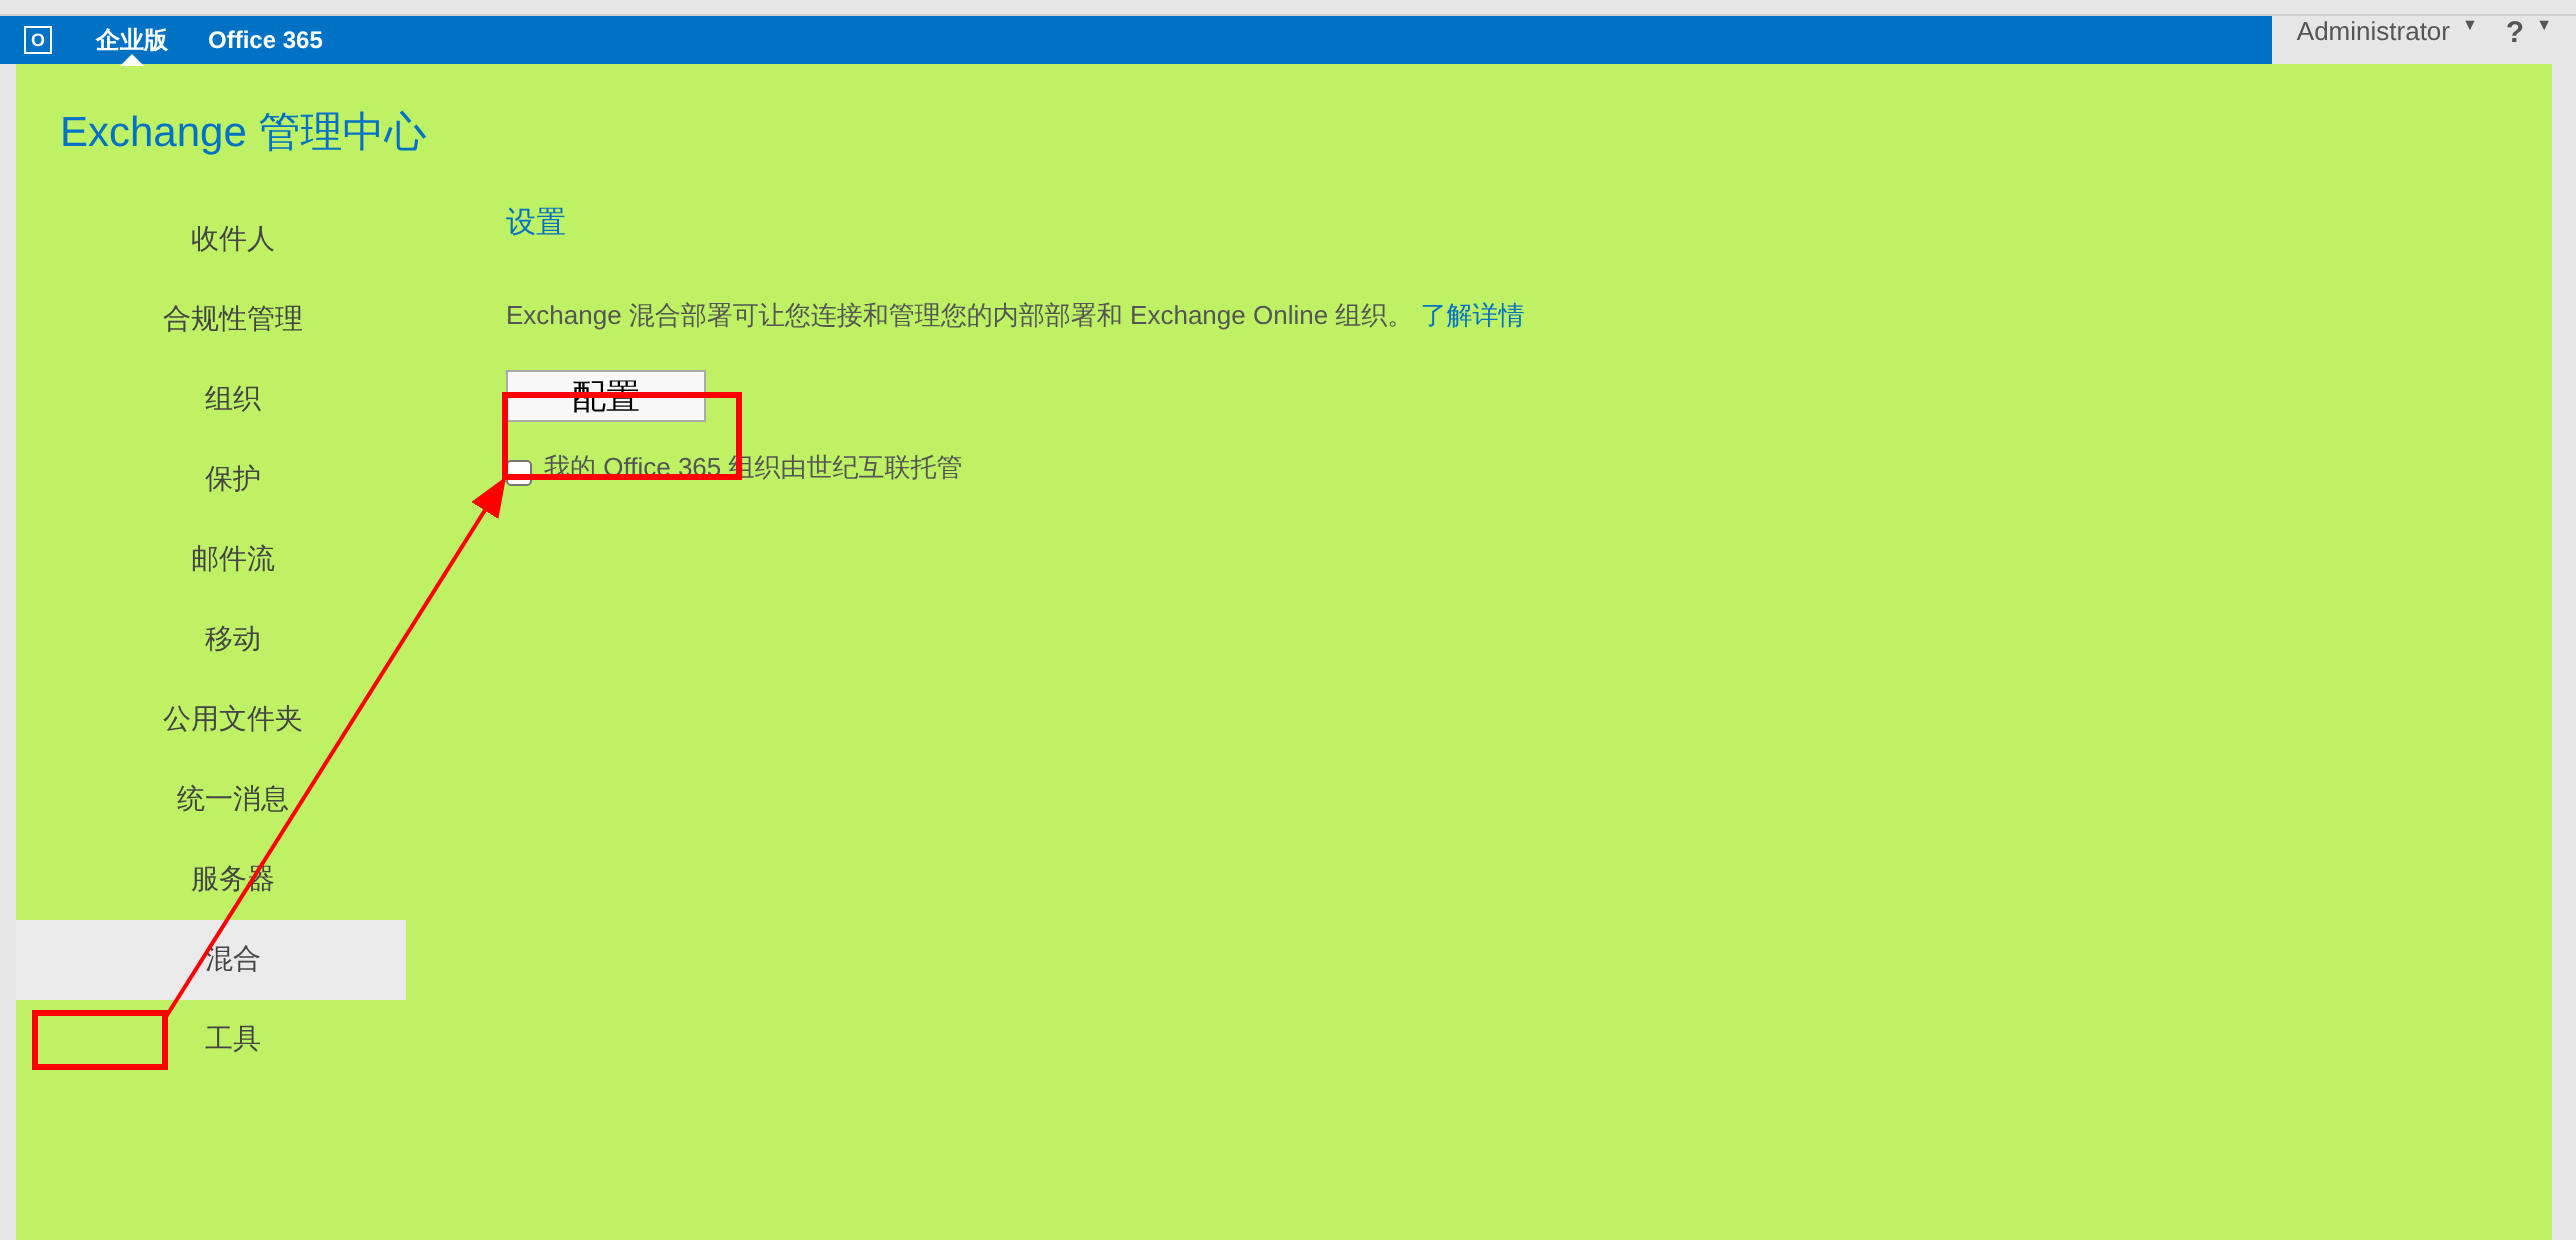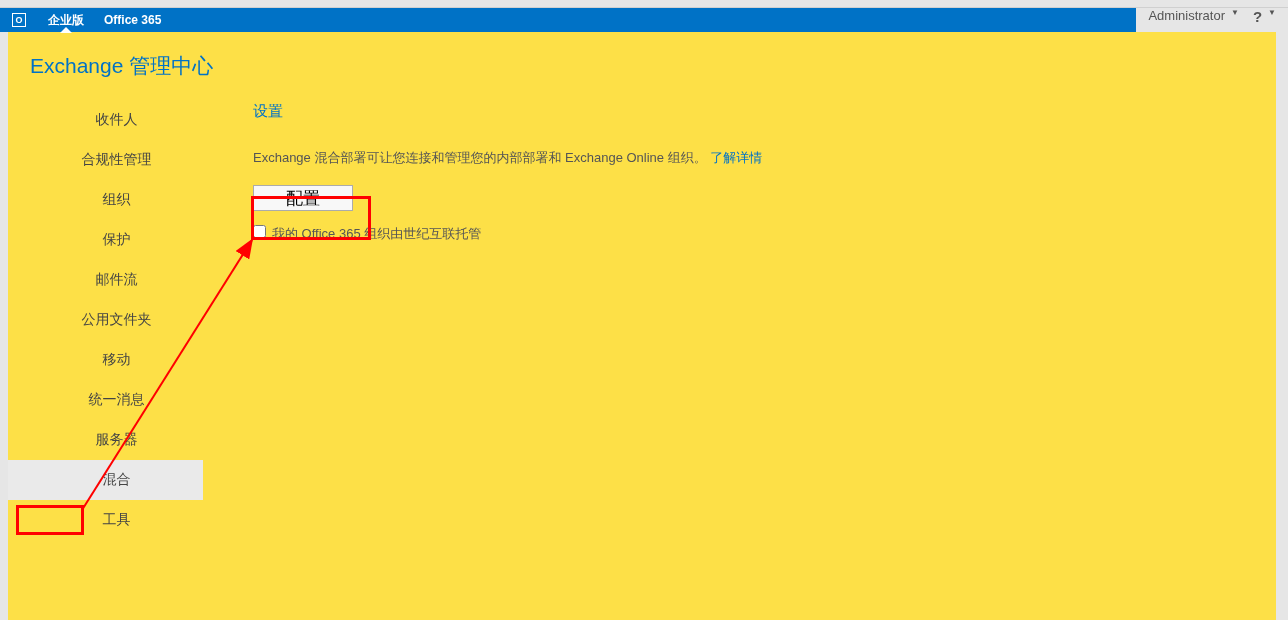--- a/index.html
+++ b/index.html
@@ -81,21 +81,21 @@
       height: calc(620px - 32px);
     }
     .content-left-margin {
       width: 8px;
       background: #e6e6e6;
     }
     .main-area {
       flex: 1;
       display: flex;
       flex-direction: column;
-      background: #fde047;
+      background: #bef264;
     }
     .page-title {
       font-size: 21px;
       font-weight: 300;
       color: #0072c6;
       padding: 20px 0 10px 22px;
     }
     .body-area {
       display: flex;
       flex: 1;
@@ -138,21 +138,21 @@
       width: 100px;
       height: 26px;
       background: #f8f8f8;
       border: 1px solid #ababab;
       font-size: 17px;
       cursor: pointer;
     }
     .chk-row {
       margin-top: 14px;
       display: flex;
-      align-items: flex-start;
+      align-items: flex-end;
       gap: 6px;
       font-size: 13px;
       color: #555;
     }
     .chk-row input { width: 13px; height: 13px; }
     .content-right-margin {
       width: 12px;
       background: #e6e6e6;
     }
     
@@ -190,22 +190,22 @@
   <div class="content-left-margin"></div>
   <div class="main-area">
     <div class="page-title">Exchange 管理中心</div>
     <div class="body-area">
       <div class="sidebar">
         <div class="nav-item">收件人</div>
         <div class="nav-item">合规性管理</div>
         <div class="nav-item">组织</div>
         <div class="nav-item">保护</div>
         <div class="nav-item">邮件流</div>
+        <div class="nav-item">移动</div>
         <div class="nav-item">公用文件夹</div>
-        <div class="nav-item">移动</div>
         <div class="nav-item">统一消息</div>
         <div class="nav-item">服务器</div>
         <div class="nav-item selected">混合</div>
         <div class="nav-item">工具</div>
       </div>
       <div class="content-panel">
         <div class="section-title">设置</div>
         <div class="desc-line">
           <span>Exchange 混合部署可让您连接和管理您的内部部署和 Exchange Online 组织。</span>
           <a>了解详情</a>

